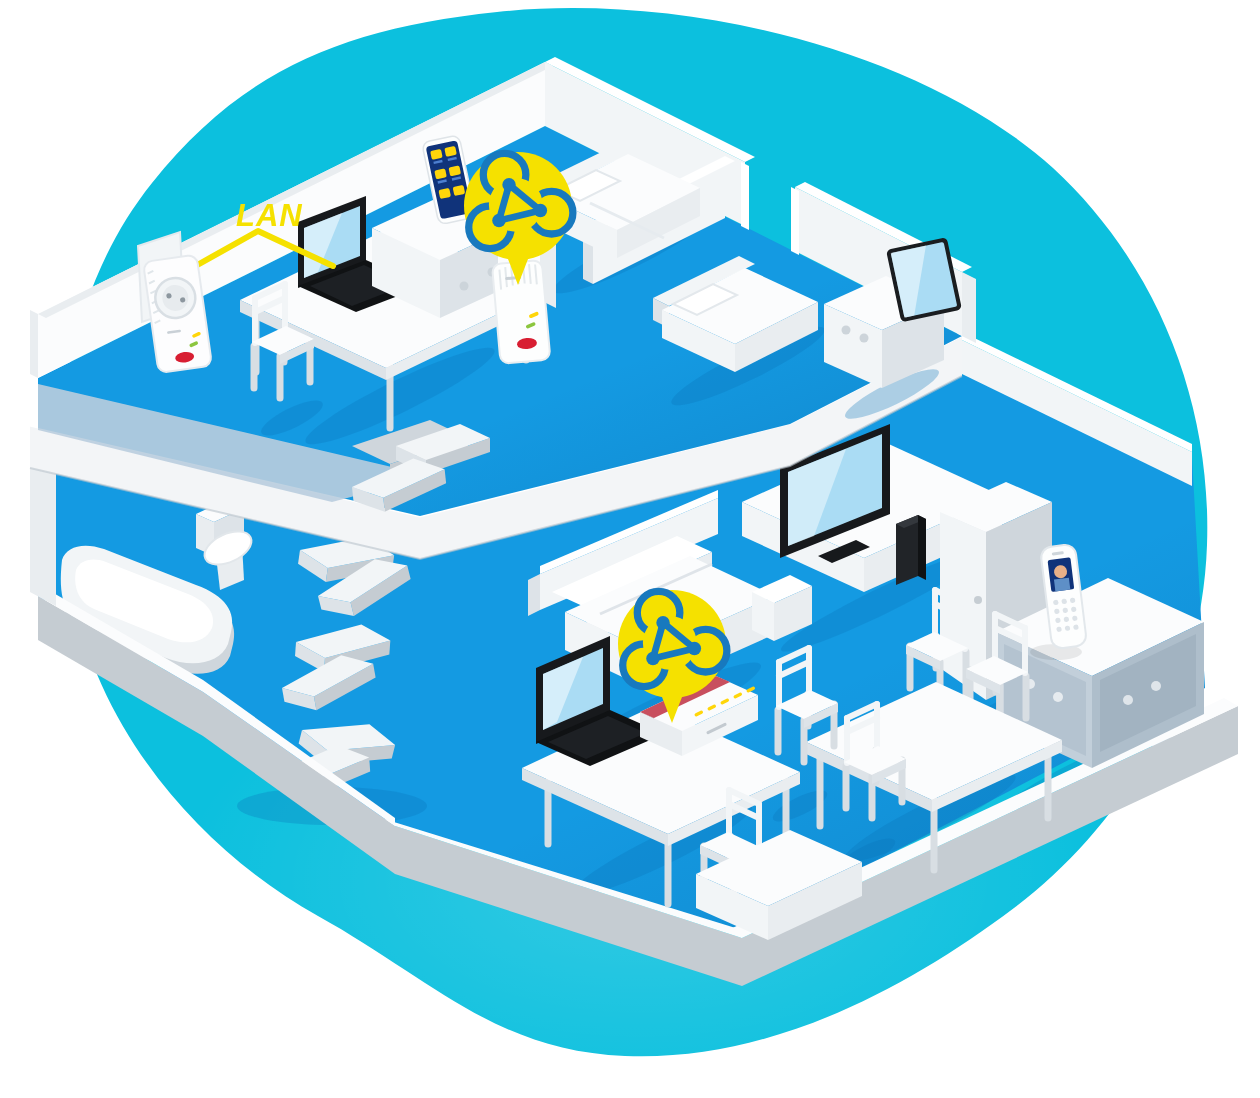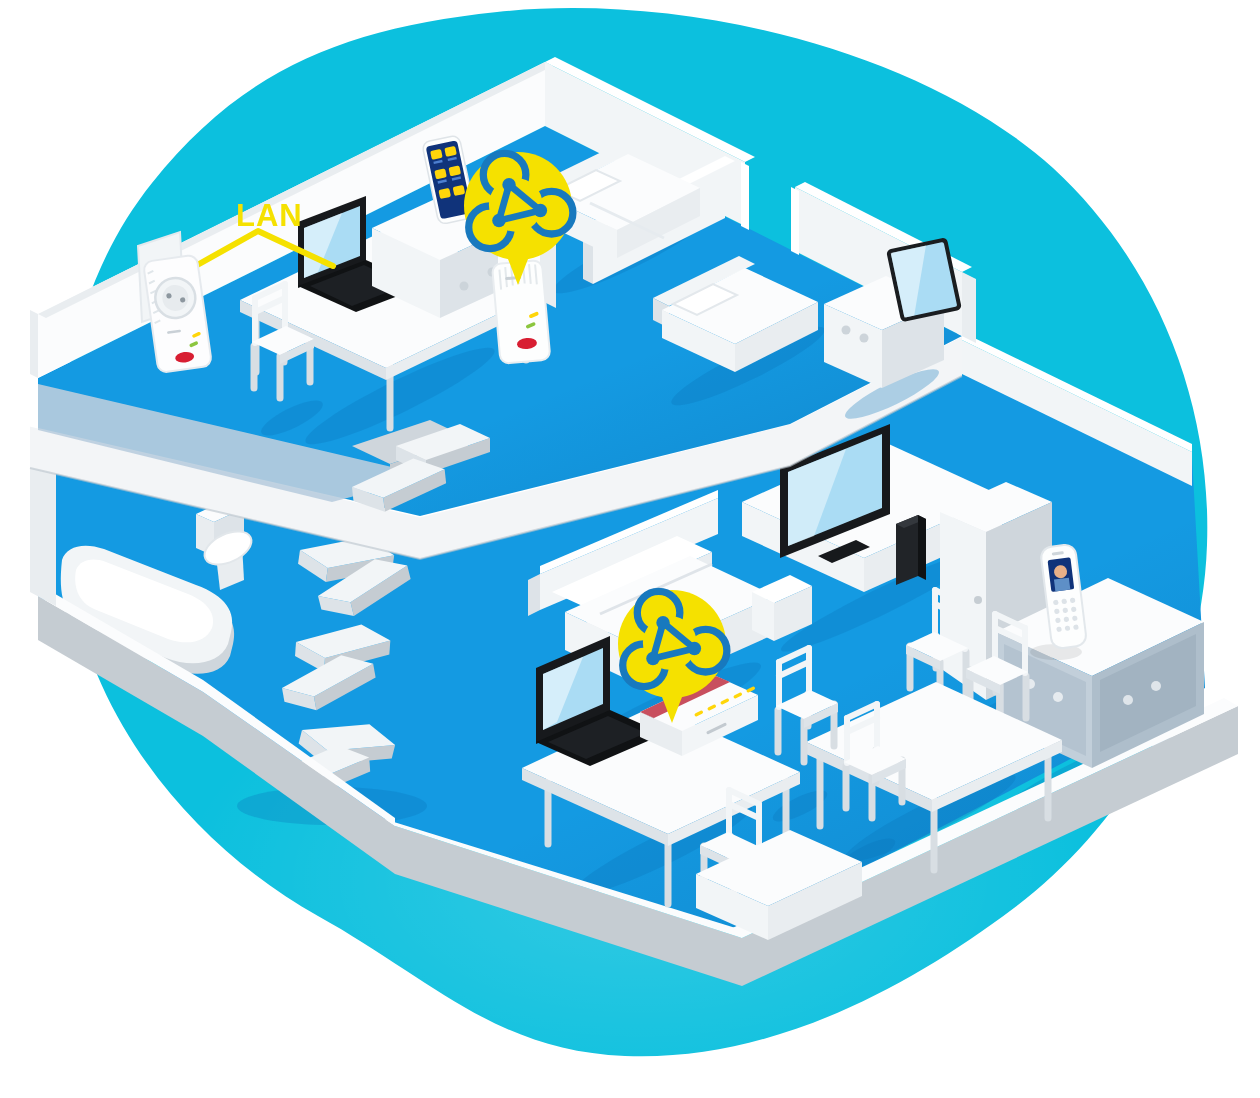--- a/index.html
+++ b/index.html
@@ -1,16 +1,16 @@
 <!DOCTYPE html>
 <html><head>
 <meta charset="utf-8">
 <style>
   html,body{margin:0;padding:0;background:#ffffff;}
-  .stage{width:1260px;height:1098px;position:relative;font-family:"Liberation Sans",sans-serif;}
+  .stage{width:1260px;height:1098px;position:relative;font-family:"Liberation Sans",sans-serif;font-style:italic;}
   svg{display:block;}
   .w{fill:#ffffff}
   .f0{fill:#fbfcfd}
   .f1{fill:#f2f5f7}
   .f2{fill:#e9edf0}
   .f3{fill:#dde3e8}
   .f4{fill:#cfd6dc}
   .f5{fill:#c5ccd2}
   .dark{fill:#17191c}
   .leg{stroke:#d8dee3;stroke-width:7;stroke-linecap:round}

